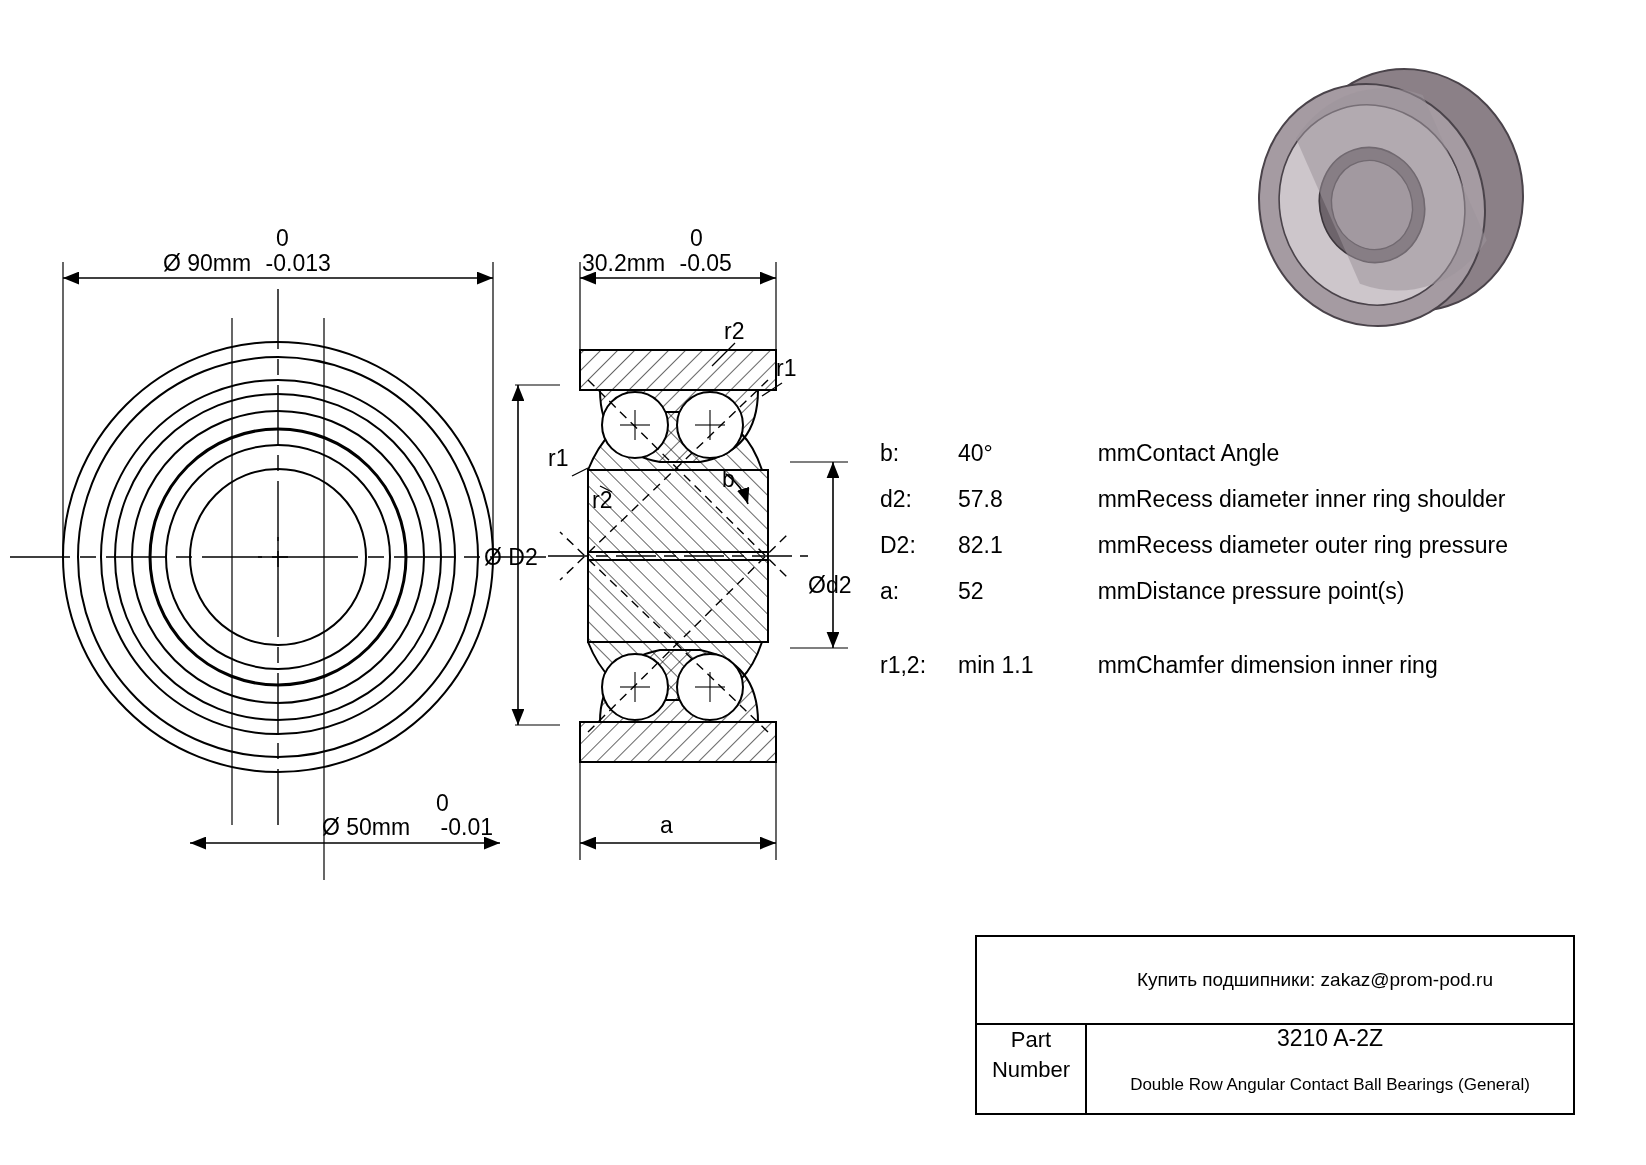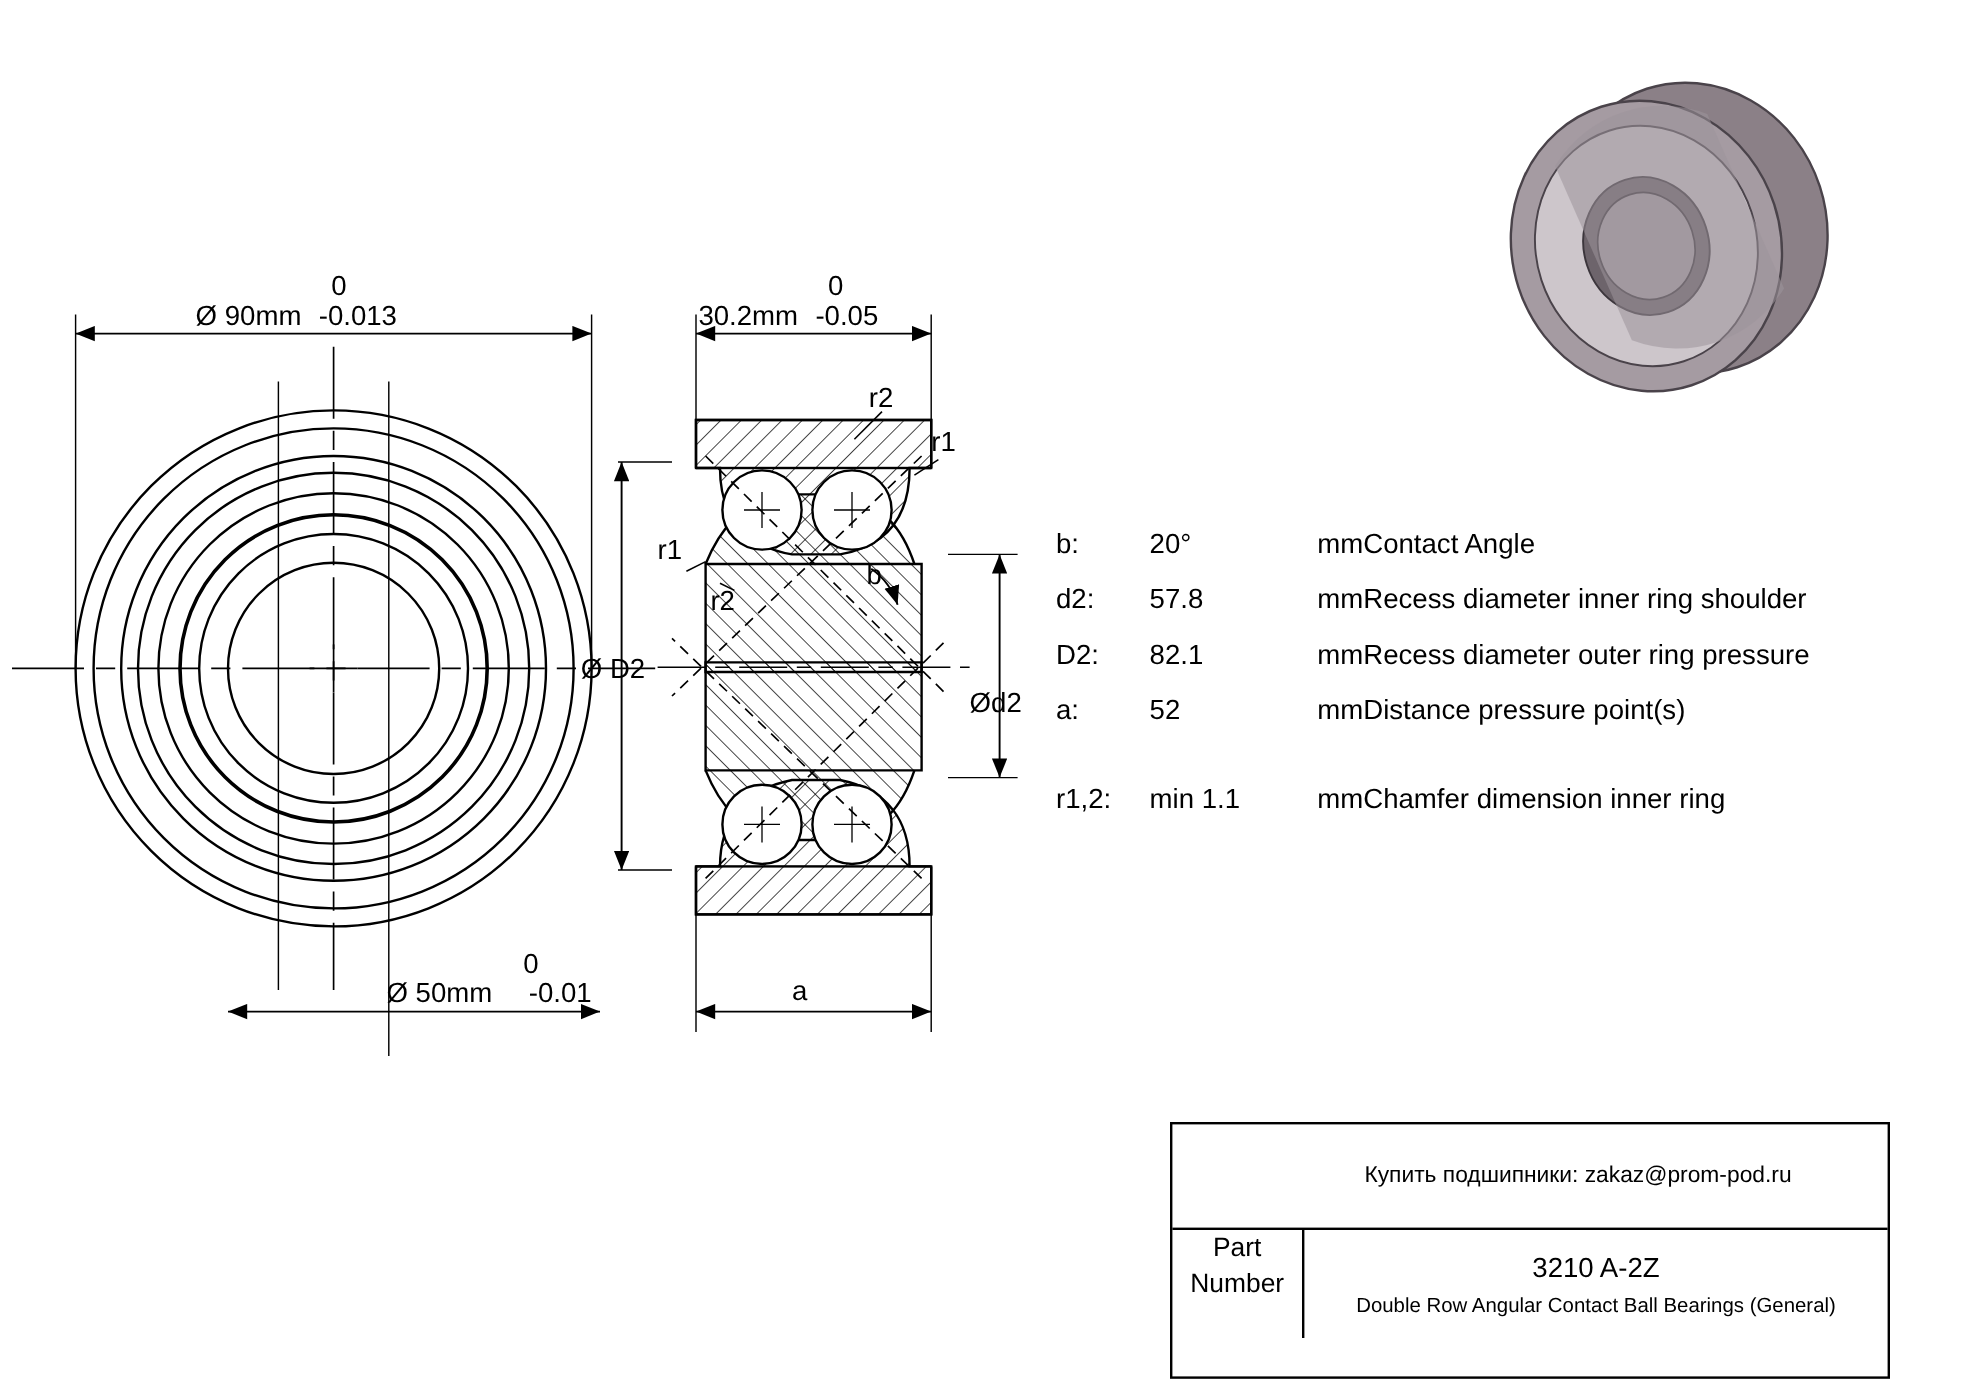--- a/index.html
+++ b/index.html
@@ -58,21 +58,21 @@
   .spec-desc {
     flex: 1;
     text-align: left;
     white-space: nowrap;
   }
   .title-block {
     position: absolute;
     left: 975px;
     top: 935px;
     width: 600px;
-    height: 214px;
+    height: 180px;
     border: 2px solid #000;
     box-sizing: border-box;
   }
   .tb-top {
     height: 86px;
     border-bottom: 2px solid #000;
     display: flex;
     align-items: center;
     justify-content: center;
   }
@@ -94,21 +94,21 @@
     align-items: center;
     justify-content: flex-start;
     font-size: 22px;
     line-height: 1.35;
   }
   .tb-part {
     flex: 1;
     display: flex;
     flex-direction: column;
     align-items: center;
-    justify-content: center;
+    gap: 15px;
   }
   .tb-partno {
     font-size: 23px;
     margin-bottom: 8px;
   }
   .tb-partdesc {
     font-size: 17px;
   }
   .dim-label {
     position: absolute;
@@ -272,21 +272,21 @@
   <div class="dim-label" style="left:548px; top:445px;">r1</div>
   <div class="dim-label" style="left:592px; top:487px;">r2</div>
   <div class="dim-label" style="left:722px; top:466px;">b</div>
   <div class="dim-label" style="left:484px; top:544px;">Ø D2</div>
   <div class="dim-label" style="left:808px; top:572px;">Ød2</div>
   <div class="dim-label" style="left:660px; top:812px;">a</div>
 
   <div class="spec-table">
     <div class="spec-row">
       <span class="spec-sym">b:</span>
-      <span class="spec-val">20°</span>
+      <span class="spec-val">40°</span>
       <span class="spec-unit">mm</span>
       <span class="spec-desc">Contact Angle</span>
     </div>
     <div class="spec-row">
       <span class="spec-sym">d2:</span>
       <span class="spec-val">57.8</span>
       <span class="spec-unit">mm</span>
       <span class="spec-desc">Recess diameter inner ring shoulder</span>
     </div>
     <div class="spec-row">

